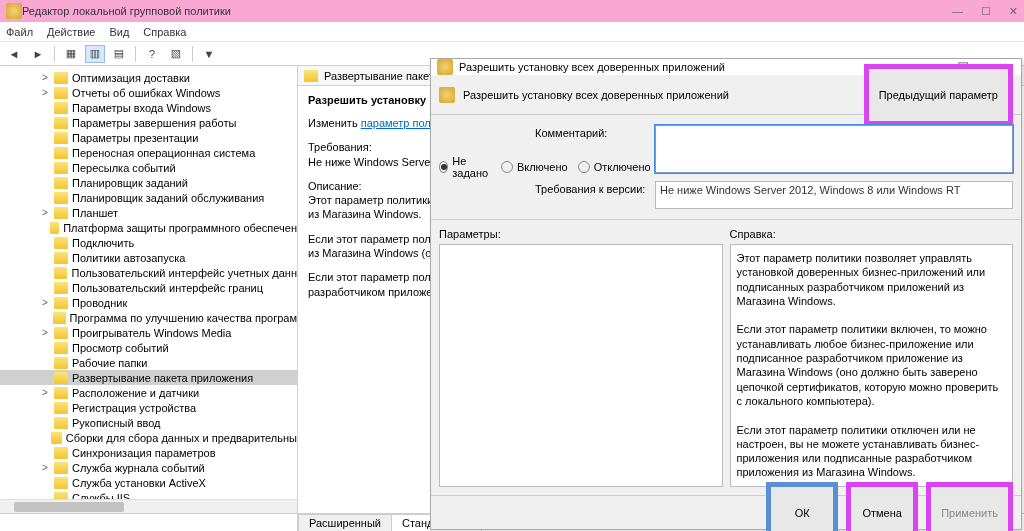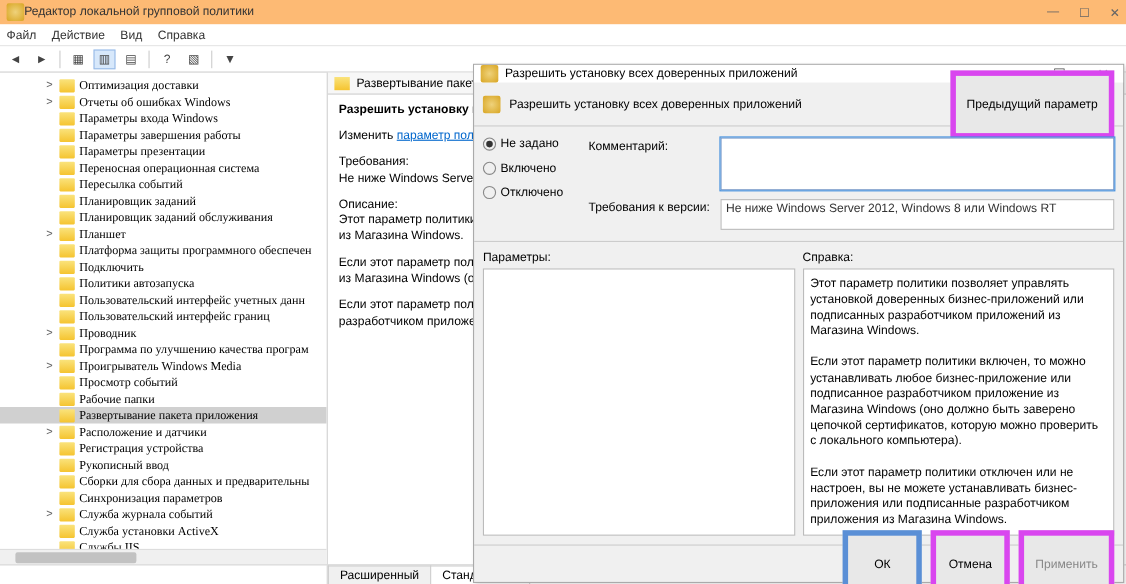--- a/index.html
+++ b/index.html
@@ -1,32 +1,32 @@
 <!DOCTYPE html>
 <html><head>
 <meta charset="utf-8">
 <style>
 * { box-sizing: border-box; margin: 0; padding: 0; font-family: "Segoe UI", Tahoma, sans-serif; font-size: 11px; }
 html, body { width: 1024px; height: 531px; overflow: hidden; background: #fff; }
-.titlebar { height: 22px; display: flex; align-items: center; padding: 0 6px; background: #fdba74; color: #333; }
+.titlebar { height: 22px; display: flex; align-items: center; padding: 0 6px; background: #f9a8d4; color: #333; }
 .titlebar .title { flex: 1; }
 .win-controls { display: flex; gap: 18px; color: #666; font-size: 12px; }
 .menubar { height: 20px; display: flex; align-items: center; gap: 14px; padding: 0 6px; color: #333; border-bottom: 1px solid #e5e5e5; }
 .toolbar { height: 24px; display: flex; align-items: center; gap: 4px; padding: 0 4px; border-bottom: 1px solid #d0d0d0; }
 .tb-btn { width: 20px; height: 18px; display: flex; align-items: center; justify-content: center; color: #444; }
 .tb-btn.active { border: 1px solid #99bbe8; background: #d7e8fb; }
 .tb-sep { width: 1px; height: 16px; background: #ccc; margin: 0 2px; }
 .content { display: flex; height: calc(531px - 22px - 20px - 24px - 18px); }
 .tree { width: 298px; border-right: 1px solid #d0d0d0; overflow: hidden; position: relative; }
 .tree-inner { padding-top: 4px; }
 .tree-row { display: flex; align-items: center; height: 15px; padding-left: 40px; white-space: nowrap; }
 .tree-row.selected { background: #d0d0d0; }
 .tree-row .exp { width: 10px; text-align: center; color: #666; font-size: 10px; }
 .tree-row .folder { width: 14px; height: 12px; background: linear-gradient(#fae37c,#f5c430); border-radius: 1px; margin: 0 4px; }
-.tree-row .lbl { color: #000; font-family: Liberation Serif, serif; }
+.tree-row .lbl { color: #000; }
 .scroll-h { position: absolute; bottom: 0; left: 0; right: 0; height: 14px; background: #f0f0f0; border-top: 1px solid #ddd; }
 .scroll-h .thumb { position: absolute; left: 14px; top: 2px; width: 110px; height: 10px; background: #c2c2c2; border-radius: 2px; }
 .detail { flex: 1; display: flex; flex-direction: column; }
 .detail-head { height: 20px; background: #f7f7f7; border-bottom: 1px solid #d0d0d0; display: flex; align-items: center; padding-left: 6px; }
 .detail-head .folder { width: 14px; height: 12px; background: linear-gradient(#fae37c,#f5c430); margin-right: 6px; }
 .detail-body { flex: 1; padding: 8px 10px 0 10px; overflow: hidden; font-size: 11px; color: #000; }
 .detail-body .h1 { font-weight: bold; margin-bottom: 10px; }
 .detail-body a { color: #0066cc; text-decoration: underline; }
 .detail-body p { margin-bottom: 10px; line-height: 1.3; }
 .statusbar { height: 18px; border-top: 1px solid #d0d0d0; display: flex; }
@@ -37,21 +37,21 @@
 
 .dialog { position: absolute; left: 430px; top: 58px; width: 592px; height: 472px; background: #f0f0f0; border: 1px solid #aaa; box-shadow: 2px 2px 4px rgba(0,0,0,0.15); display: flex; flex-direction: column; }
 .dlg-title { height: 26px; background: #fff; display: flex; align-items: center; padding: 0 6px; }
 .dlg-title .title { flex: 1; }
 .dlg-title .btns { display: flex; gap: 16px; color: #444; }
 .dlg-title .btns span { width: 24px; text-align: center; font-size: 13px; }
 .dlg-bar { height: 40px; border-bottom: 1px solid #ccc; display: flex; align-items: center; padding: 0 8px; gap: 8px; }
 .dlg-bar .label { flex: 1; }
 .dlg-btn { background: #e8e8e8; border: 5px solid #d946ef; padding: 20px 10px; }
 .dlg-mid { display: flex; padding: 10px 8px; gap: 10px; border-bottom: 1px solid #ccc; }
-.radio-col { width: 86px; display: flex; flex-direction: column; gap: 10px; }
+.radio-col { width: 86px; display: flex; gap: 10px; }
 .radio-row { display: flex; align-items: center; gap: 4px; }
 .radio { width: 12px; height: 12px; border: 1px solid #888; border-radius: 50%; display: inline-flex; align-items: center; justify-content: center; }
 .radio.checked::after { content: ""; width: 6px; height: 6px; background: #333; border-radius: 50%; }
 .field-col { flex: 1; display: flex; flex-direction: column; gap: 8px; }
 .field-row { display: flex; align-items: flex-start; gap: 8px; }
 .field-row .flbl { width: 112px; padding-top: 2px; }
 .field-row textarea, .field-row .req-box { flex: 1; border: 1px solid #7a9ac9; background: #fff; font: inherit; padding: 2px 4px; resize: none; }
 .field-row .req-box { border-color: #bbb; height: 28px; color: #333; }
 .comment { height: 48px; border: 1px solid #418fde; outline: 1px solid #418fde; }
 .dlg-lower { display: flex; flex: 1; padding: 8px; gap: 7px; }

